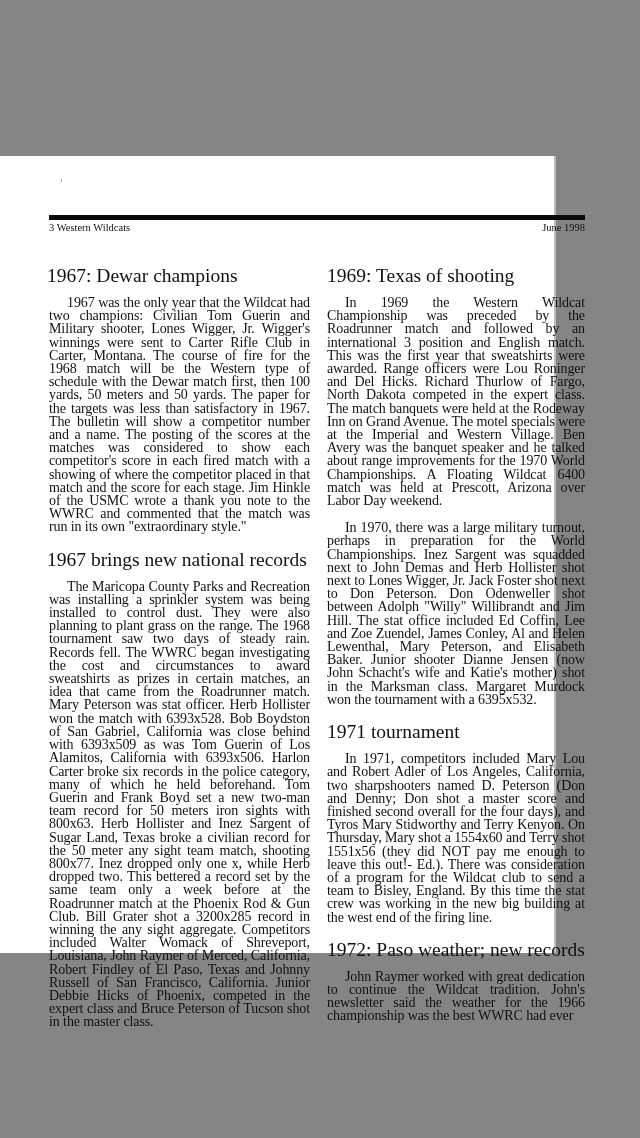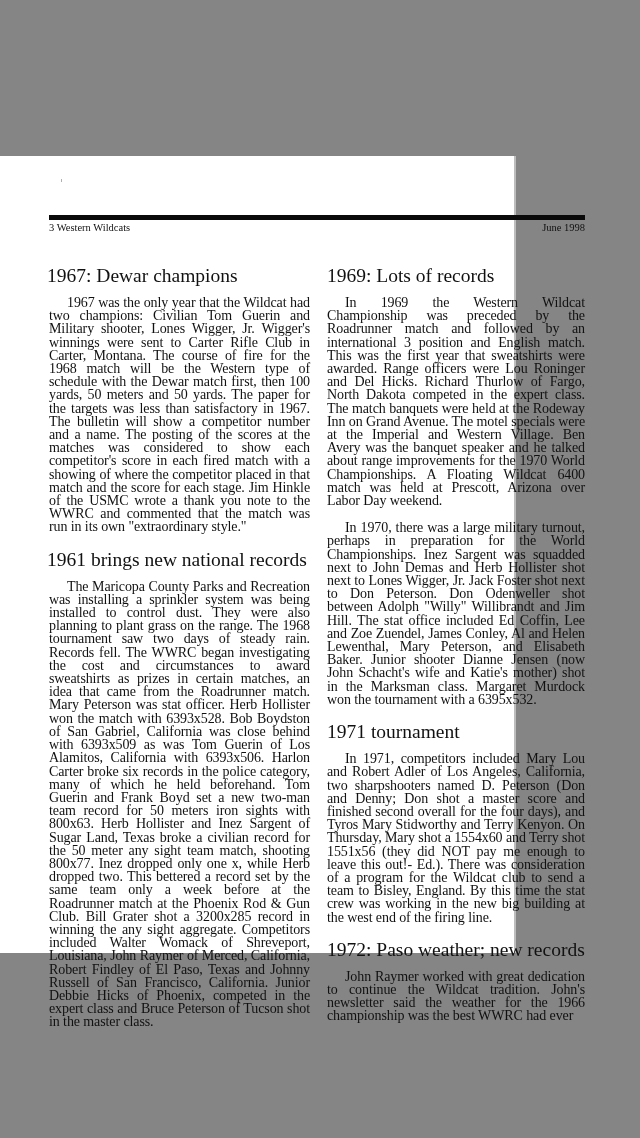--- a/index.html
+++ b/index.html
@@ -13,21 +13,21 @@
     .viewer {
       position: relative;
       width: 640px;
       height: 1138px;
       background: #858585;
     }
     .page {
       position: absolute;
       left: 0;
       top: 156px;
-      width: 516px;
+      width: 556px;
       height: 797px;
       background: #ffffff;
       box-sizing: border-box;
       border-right: 2px solid #bdbdbd;
     }
     .speck {
       position: absolute;
       left: 61px;
       top: 23px;
       width: 1px;
@@ -92,28 +92,28 @@
       <span>3 Western Wildcats</span>
       <span>June 1998</span>
     </div>
 
     <div class="col left">
       <div class="sec">
         <h2>1967: Dewar champions</h2>
         <p>1967 was the only year that the Wildcat had two champions: Civilian Tom Guerin and Military shooter, Lones Wigger, Jr. Wigger's winnings were sent to Carter Rifle Club in Carter, Montana. The course of fire for the 1968 match will be the Western type of schedule with the Dewar match first, then 100 yards, 50 meters and 50 yards. The paper for the targets was less than satisfactory in 1967. The bulletin will show a competitor number and a name. The posting of the scores at the matches was considered to show each competitor's score in each fired match with a showing of where the competitor placed in that match and the score for each stage. Jim Hinkle of the USMC wrote a thank you note to the WWRC and commented that the match was run in its own "extraordinary style."</p>
       </div>
       <div class="sec">
-        <h2>1961 brings new national records</h2>
+        <h2>1967 brings new national records</h2>
         <p>The Maricopa County Parks and Recreation was installing a sprinkler system was being installed to control dust. They were also planning to plant grass on the range. The 1968 tournament saw two days of steady rain. Records fell. The WWRC began investigating the cost and circumstances to award sweatshirts as prizes in certain matches, an idea that came from the Roadrunner match. Mary Peterson was stat officer. Herb Hollister won the match with 6393x528. Bob Boydston of San Gabriel, California was close behind with 6393x509 as was Tom Guerin of Los Alamitos, California with 6393x506. Harlon Carter broke six records in the police category, many of which he held beforehand. Tom Guerin and Frank Boyd set a new two-man team record for 50 meters iron sights with 800x63. Herb Hollister and Inez Sargent of Sugar Land, Texas broke a civilian record for the 50 meter any sight team match, shooting 800x77. Inez dropped only one x, while Herb dropped two. This bettered a record set by the same team only a week before at the Roadrunner match at the Phoenix Rod &amp; Gun Club. Bill Grater shot a 3200x285 record in winning the any sight aggregate. Competitors included Walter Womack of Shreveport, Louisiana, John Raymer of Merced, California, Robert Findley of El Paso, Texas and Johnny Russell of San Francisco, California. Junior Debbie Hicks of Phoenix, competed in the expert class and Bruce Peterson of Tucson shot in the master class.</p>
       </div>
     </div>
 
     <div class="col right">
       <div class="sec">
-        <h2>1969: Lots of records</h2>
+        <h2>1969: Texas of shooting</h2>
         <p>In 1969 the Western Wildcat Championship was preceded by the Roadrunner match and followed by an international 3 position and English match. This was the first year that sweatshirts were awarded. Range officers were Lou Roninger and Del Hicks. Richard Thurlow of Fargo, North Dakota competed in the expert class. The match banquets were held at the Rodeway Inn on Grand Avenue. The motel specials were at the Imperial and Western Village. Ben Avery was the banquet speaker and he talked about range improvements for the 1970 World Championships. A Floating Wildcat 6400 match was held at Prescott, Arizona over Labor Day weekend.</p>
       </div>
       <div class="sec">
         <p>In 1970, there was a large military turnout, perhaps in preparation for the World Championships. Inez Sargent was squadded next to John Demas and Herb Hollister shot next to Lones Wigger, Jr. Jack Foster shot next to Don Peterson. Don Odenweller shot between Adolph "Willy" Willibrandt and Jim Hill. The stat office included Ed Coffin, Lee and Zoe Zuendel, James Conley, Al and Helen Lewenthal, Mary Peterson, and Elisabeth Baker. Junior shooter Dianne Jensen (now John Schacht's wife and Katie's mother) shot in the Marksman class. Margaret Murdock won the tournament with a 6395x532.</p>
       </div>
       <div class="sec">
         <h2>1971 tournament</h2>
         <p>In 1971, competitors included Mary Lou and Robert Adler of Los Angeles, California, two sharpshooters named D. Peterson (Don and Denny; Don shot a master score and finished second overall for the four days), and Tyros Mary Stidworthy and Terry Kenyon. On Thursday, Mary shot a 1554x60 and Terry shot 1551x56 (they did NOT pay me enough to leave this out!- Ed.). There was consideration of a program for the Wildcat club to send a team to Bisley, England. By this time the stat crew was working in the new big building at the west end of the firing line.</p>
       </div>
       <div class="sec">

